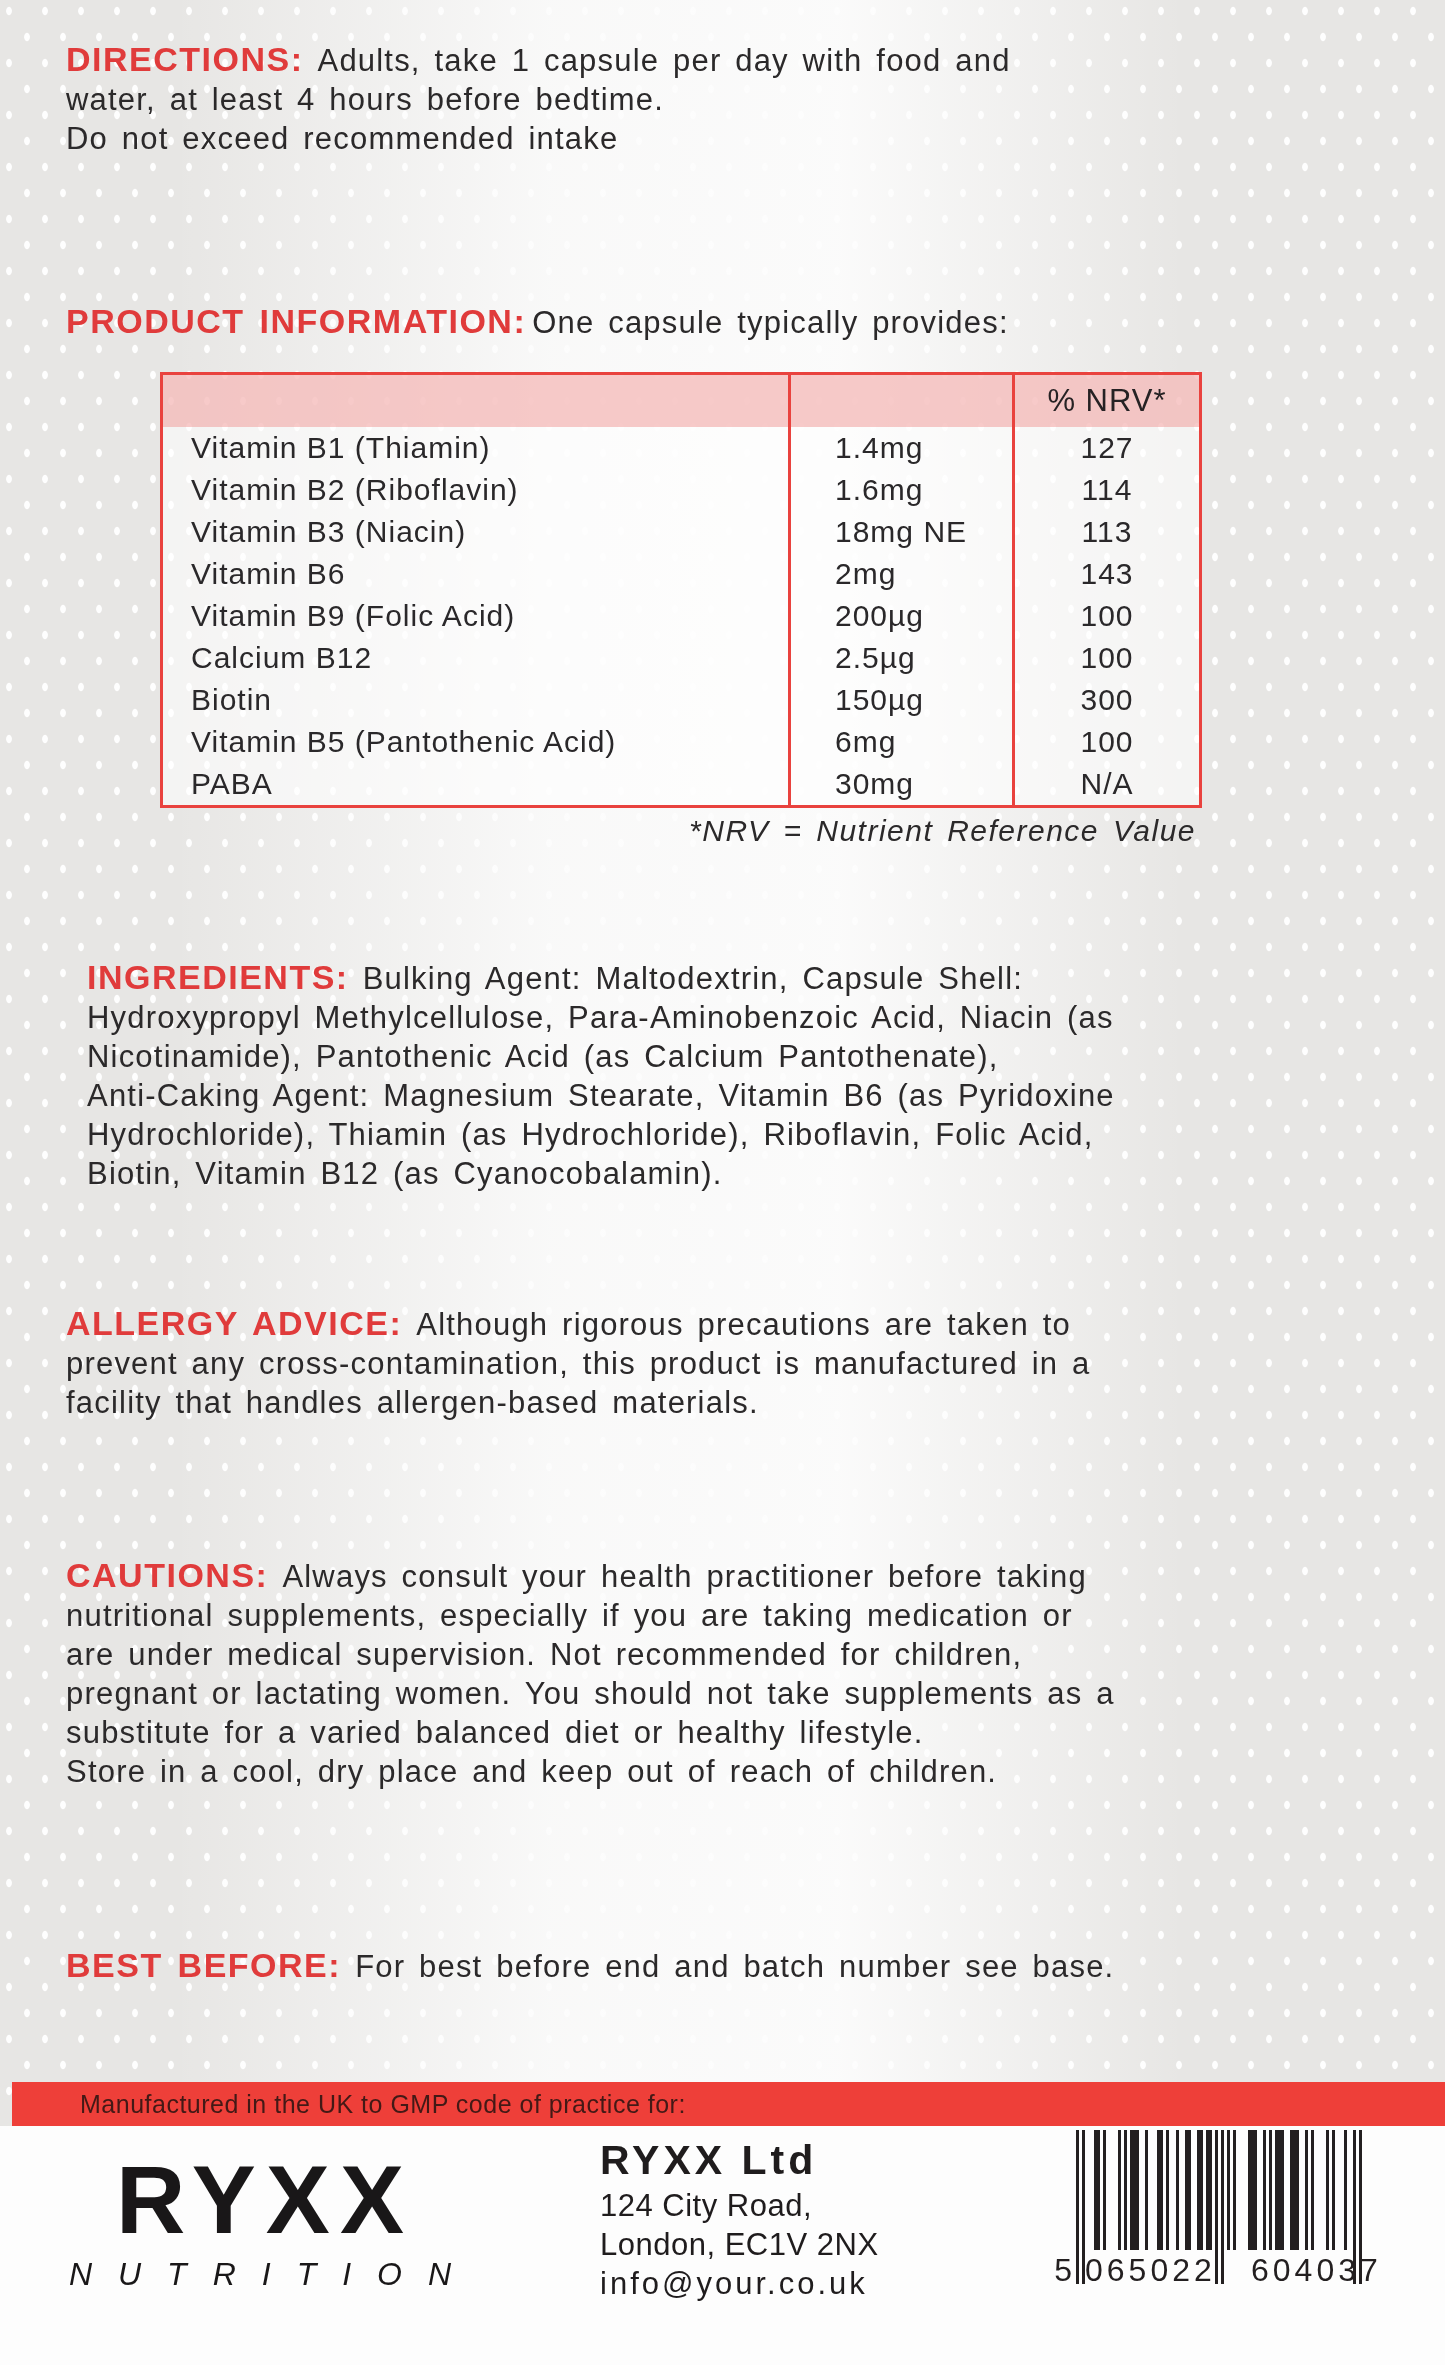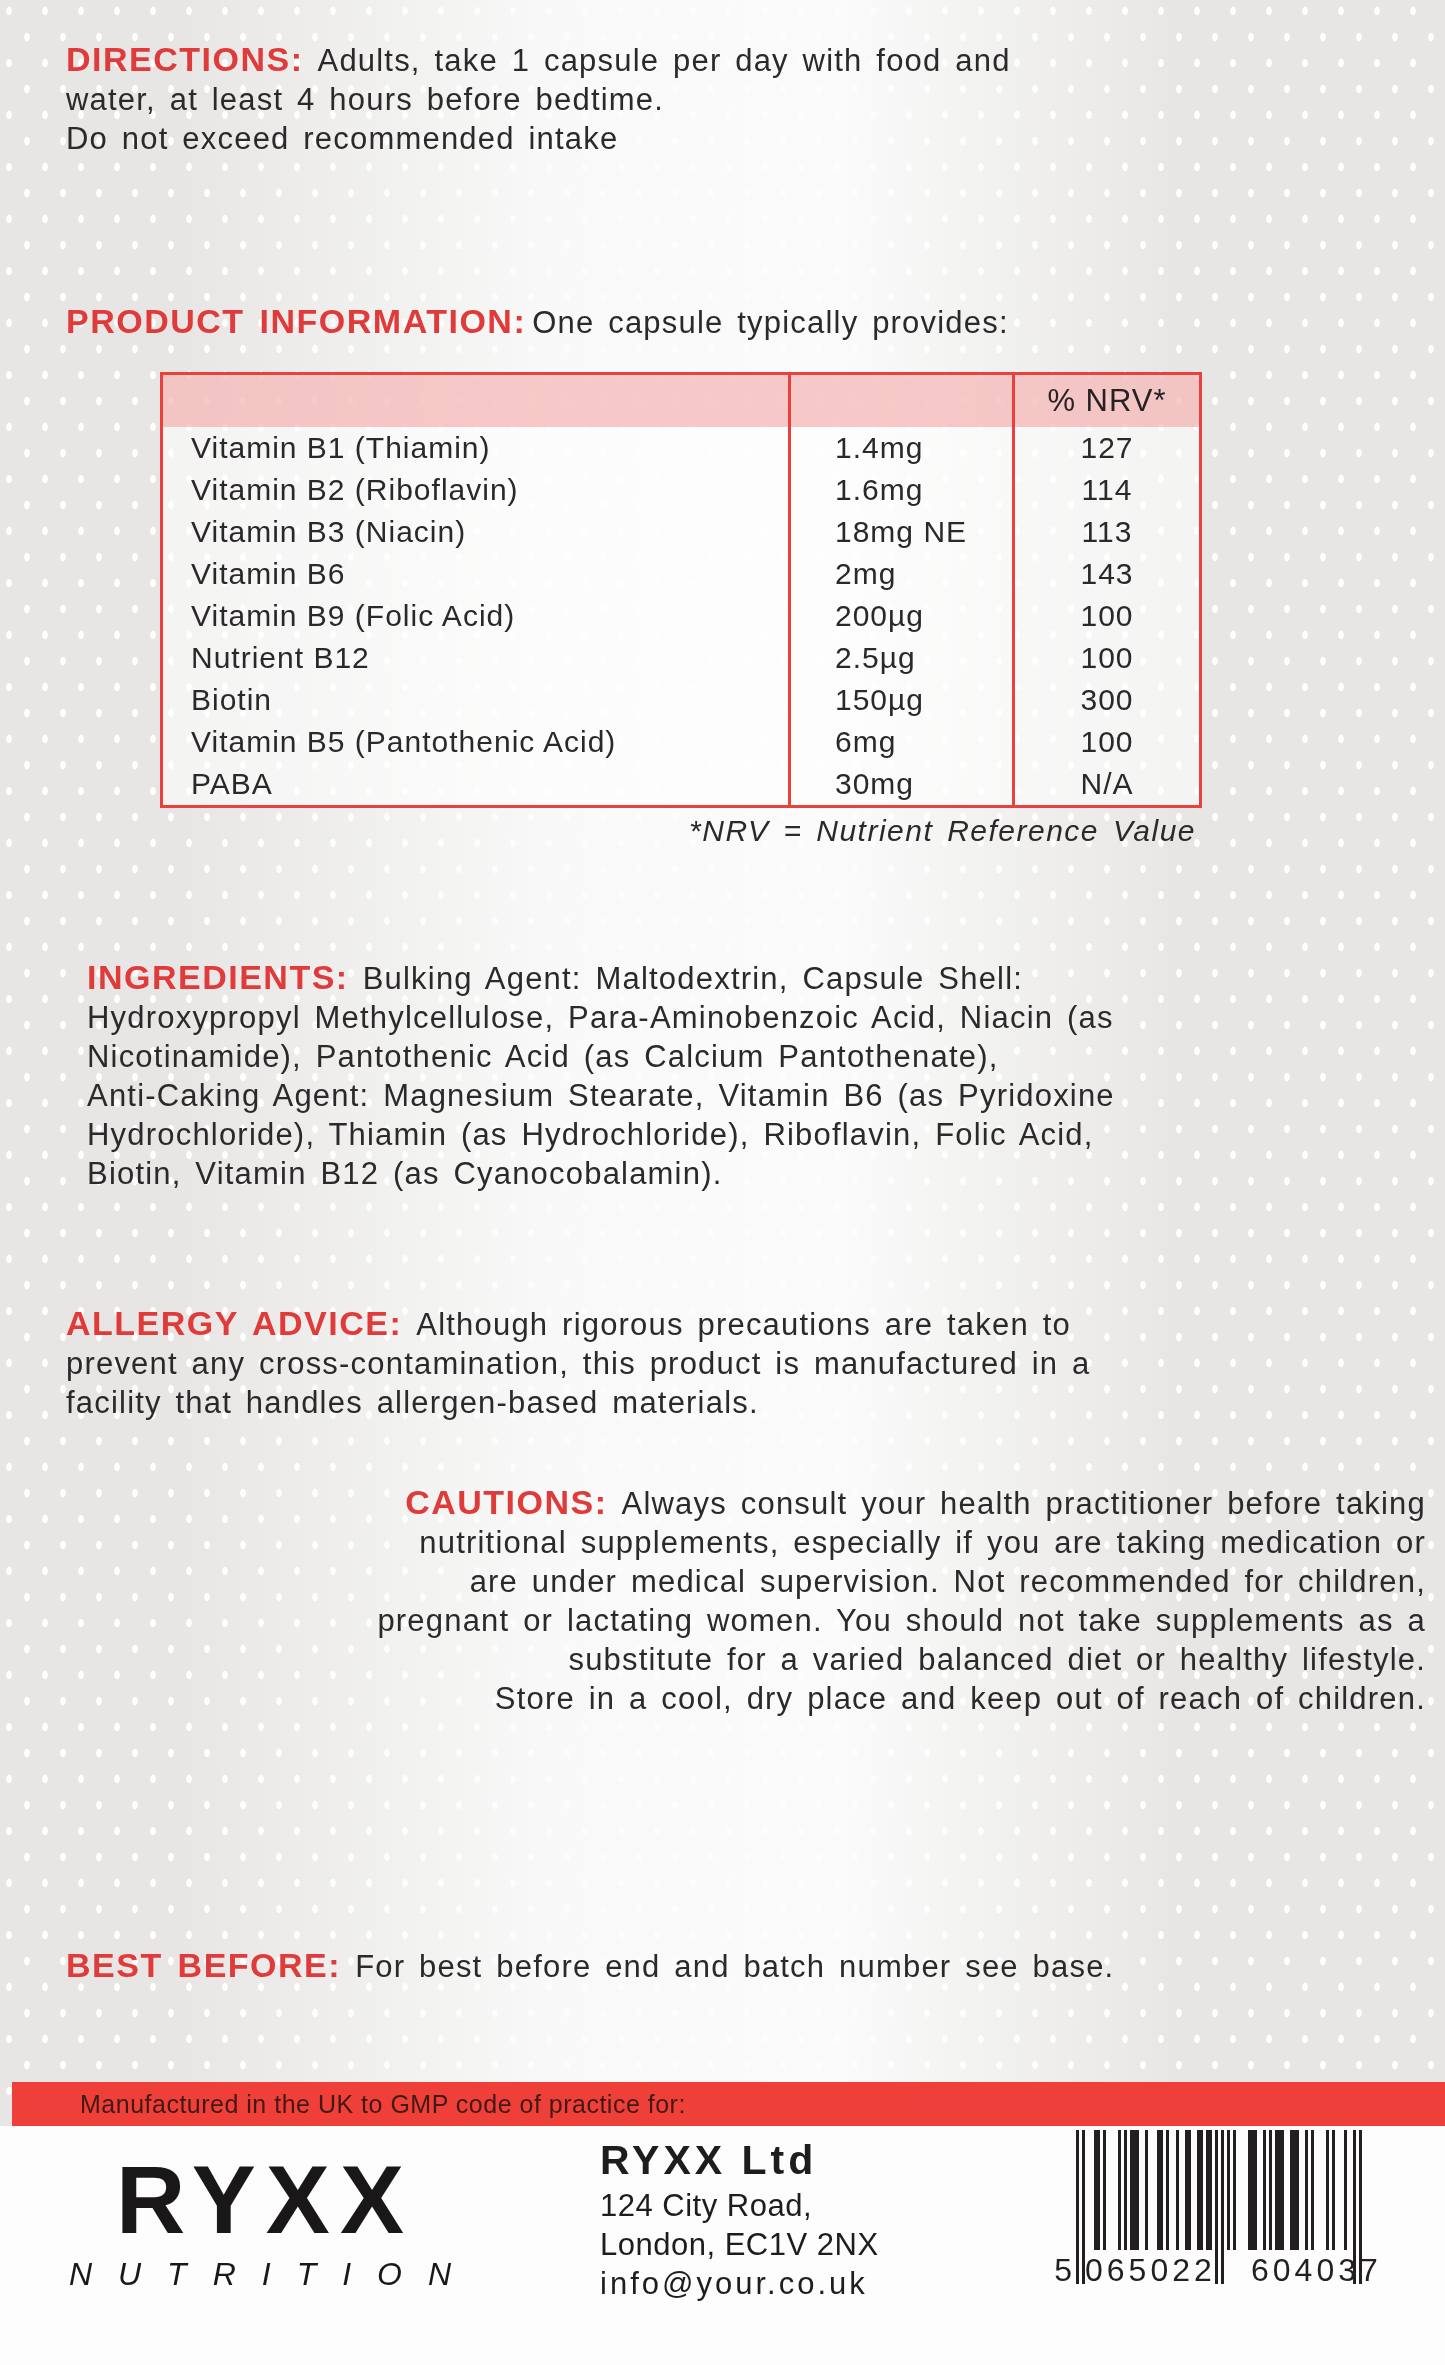--- a/index.html
+++ b/index.html
@@ -126,21 +126,21 @@
           <div class="tcell name">Vitamin B6</div>
           <div class="tcell amount">2mg</div>
           <div class="tcell nrv">143</div>
         </div>
         <div class="trow">
           <div class="tcell name">Vitamin B9 (Folic Acid)</div>
           <div class="tcell amount">200µg</div>
           <div class="tcell nrv">100</div>
         </div>
         <div class="trow">
-          <div class="tcell name">Nutrient B12</div>
+          <div class="tcell name">Calcium B12</div>
           <div class="tcell amount">2.5µg</div>
           <div class="tcell nrv">100</div>
         </div>
         <div class="trow">
           <div class="tcell name">Biotin</div>
           <div class="tcell amount">150µg</div>
           <div class="tcell nrv">300</div>
         </div>
         <div class="trow">
           <div class="tcell name">Vitamin B5 (Pantothenic Acid)</div>
@@ -164,21 +164,21 @@
     <div class="bodyline">Hydrochloride), Thiamin (as Hydrochloride), Riboflavin, Folic Acid,</div>
     <div class="bodyline">Biotin, Vitamin B12 (as Cyanocobalamin).</div>
   </div>
 
   <div class="section" style="top:1304px;">
     <span class="sec-heading">ALLERGY ADVICE:</span><span>Although rigorous precautions are taken to</span>
     <div class="bodyline">prevent any cross-contamination, this product is manufactured in a</div>
     <div class="bodyline">facility that handles allergen-based materials.</div>
   </div>
 
-  <div class="section" style="top:1483px;text-align:right;">
+  <div class="section" style="top:1556px;">
     <span class="sec-heading">CAUTIONS:</span><span>Always consult your health practitioner before taking</span>
     <div class="bodyline">nutritional supplements, especially if you are taking medication or</div>
     <div class="bodyline">are under medical supervision. Not recommended for children,</div>
     <div class="bodyline">pregnant or lactating women. You should not take supplements as a</div>
     <div class="bodyline">substitute for a varied balanced diet or healthy lifestyle.</div>
     <div class="bodyline">Store in a cool, dry place and keep out of reach of children.</div>
   </div>
 
   <div class="section" style="top:1946px;">
     <span class="sec-heading">BEST BEFORE:</span><span>For best before end and batch number see base.</span>

